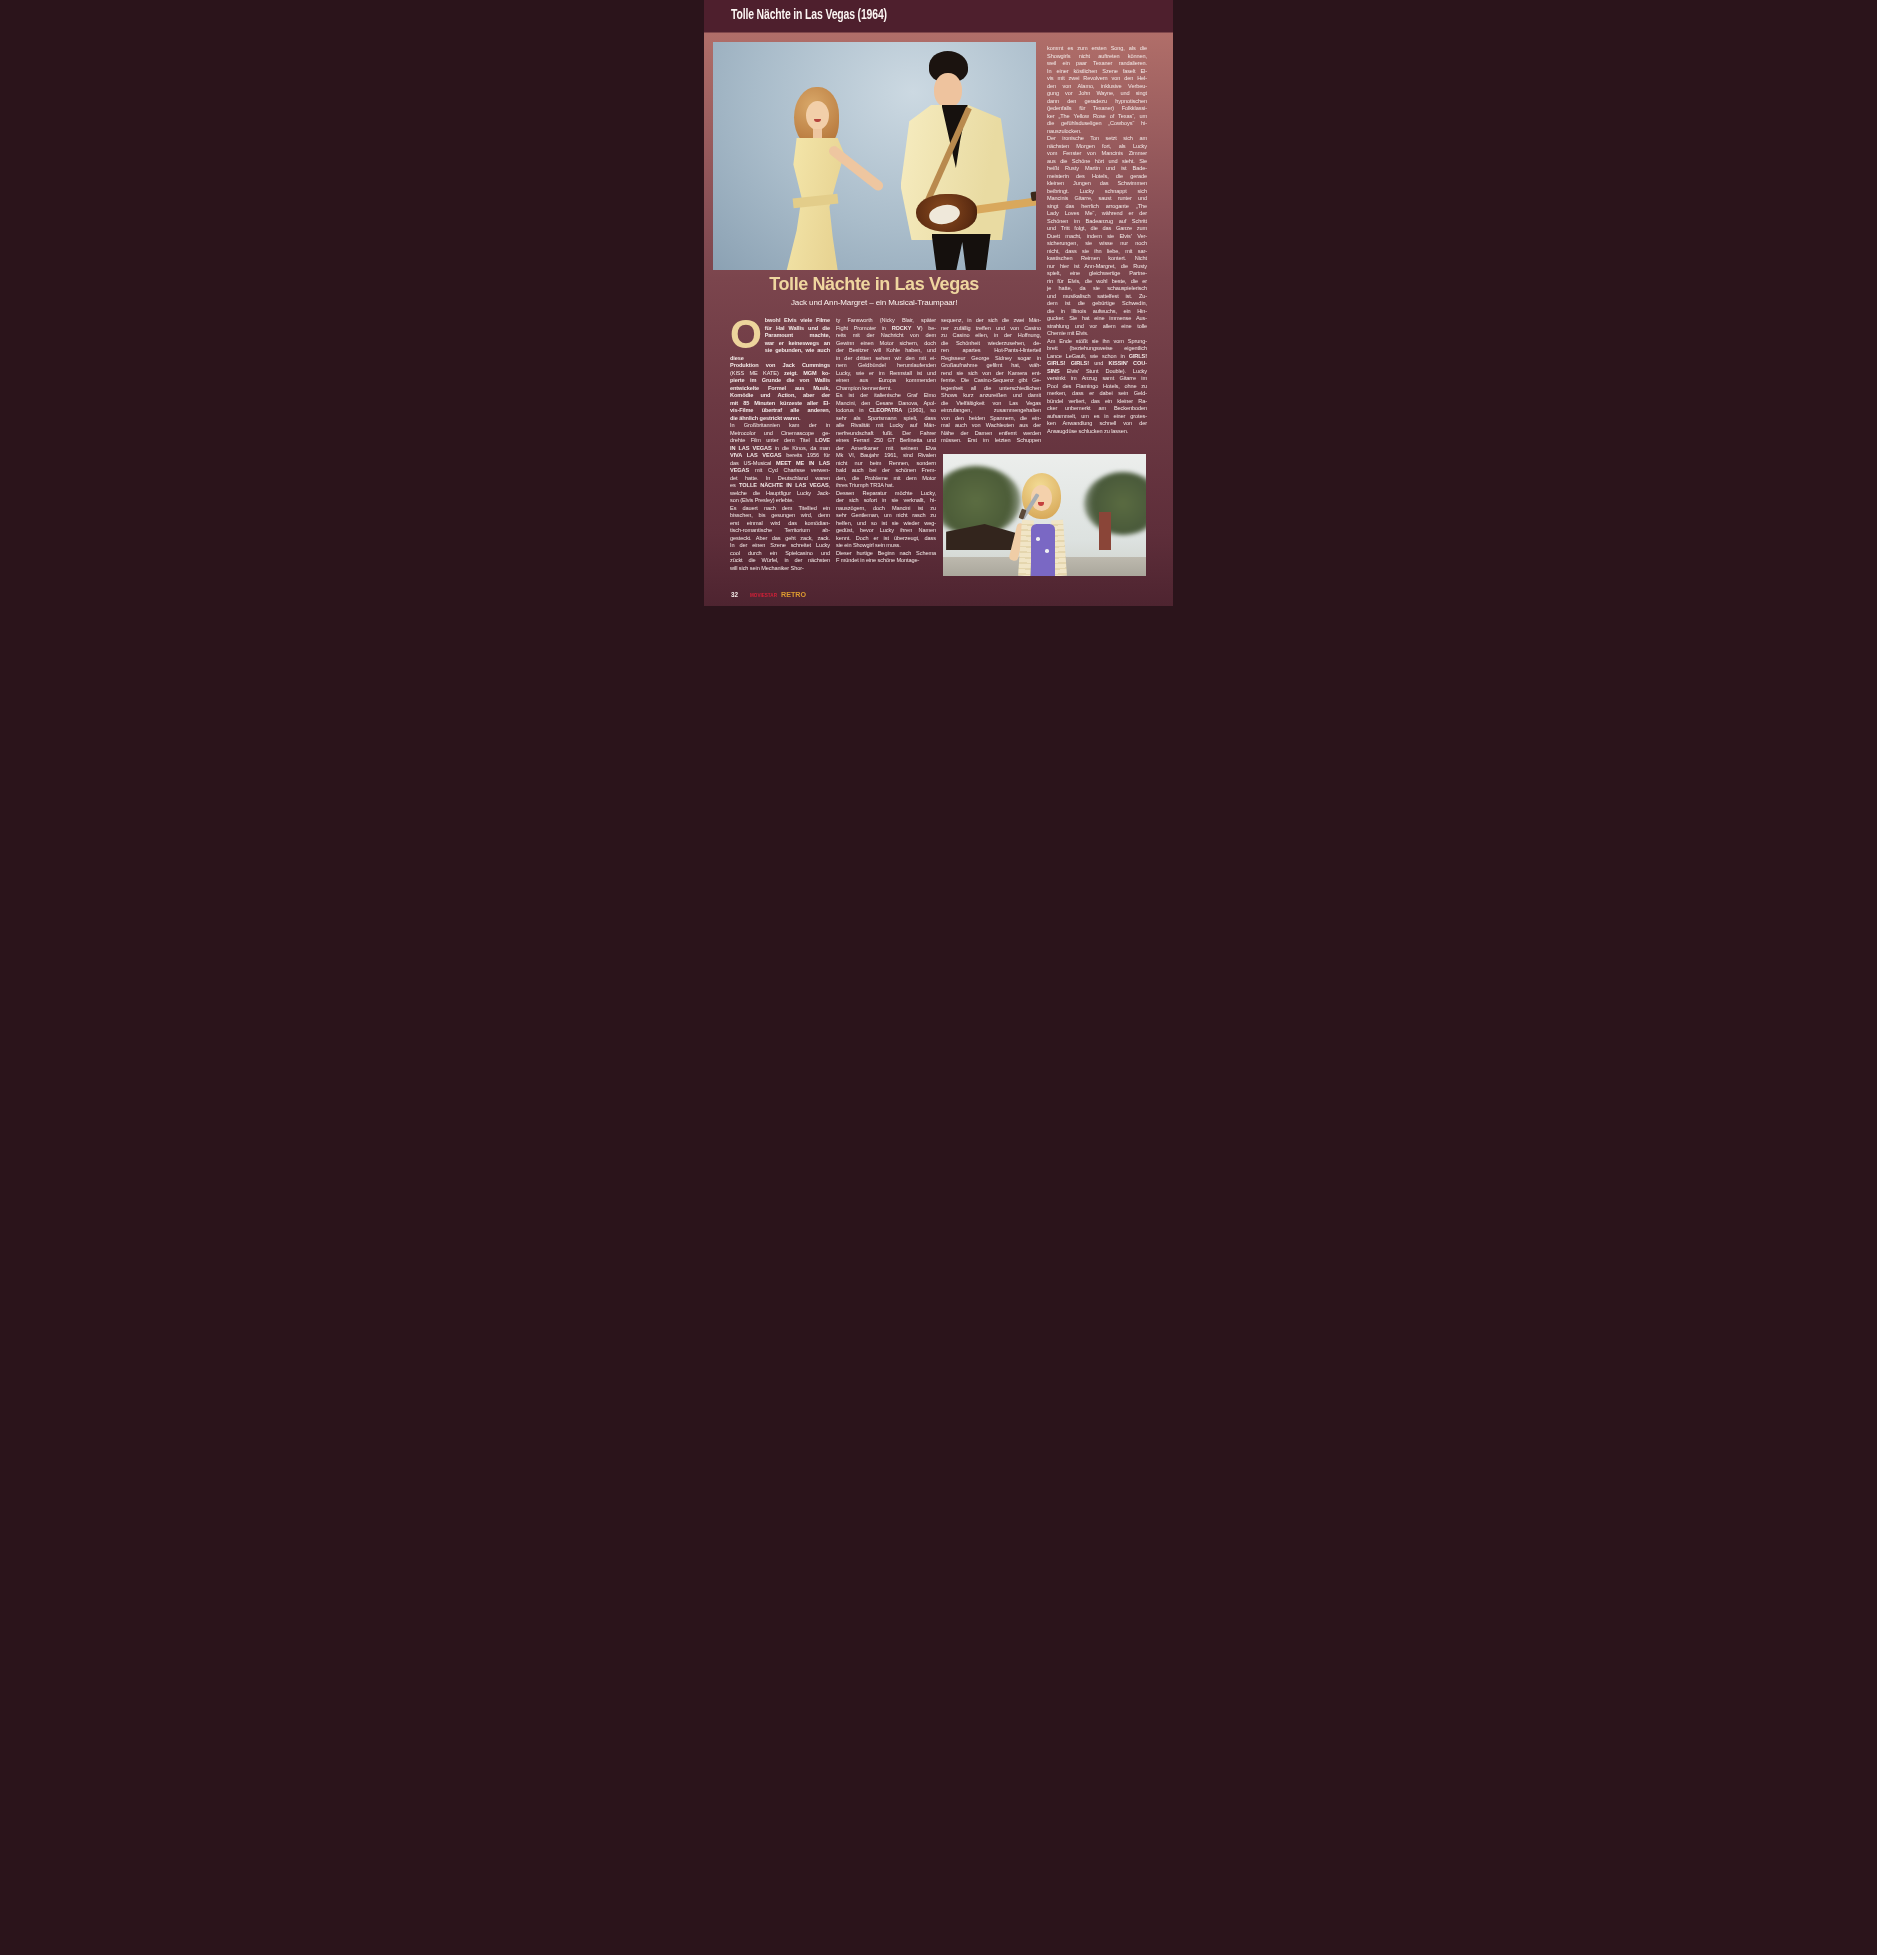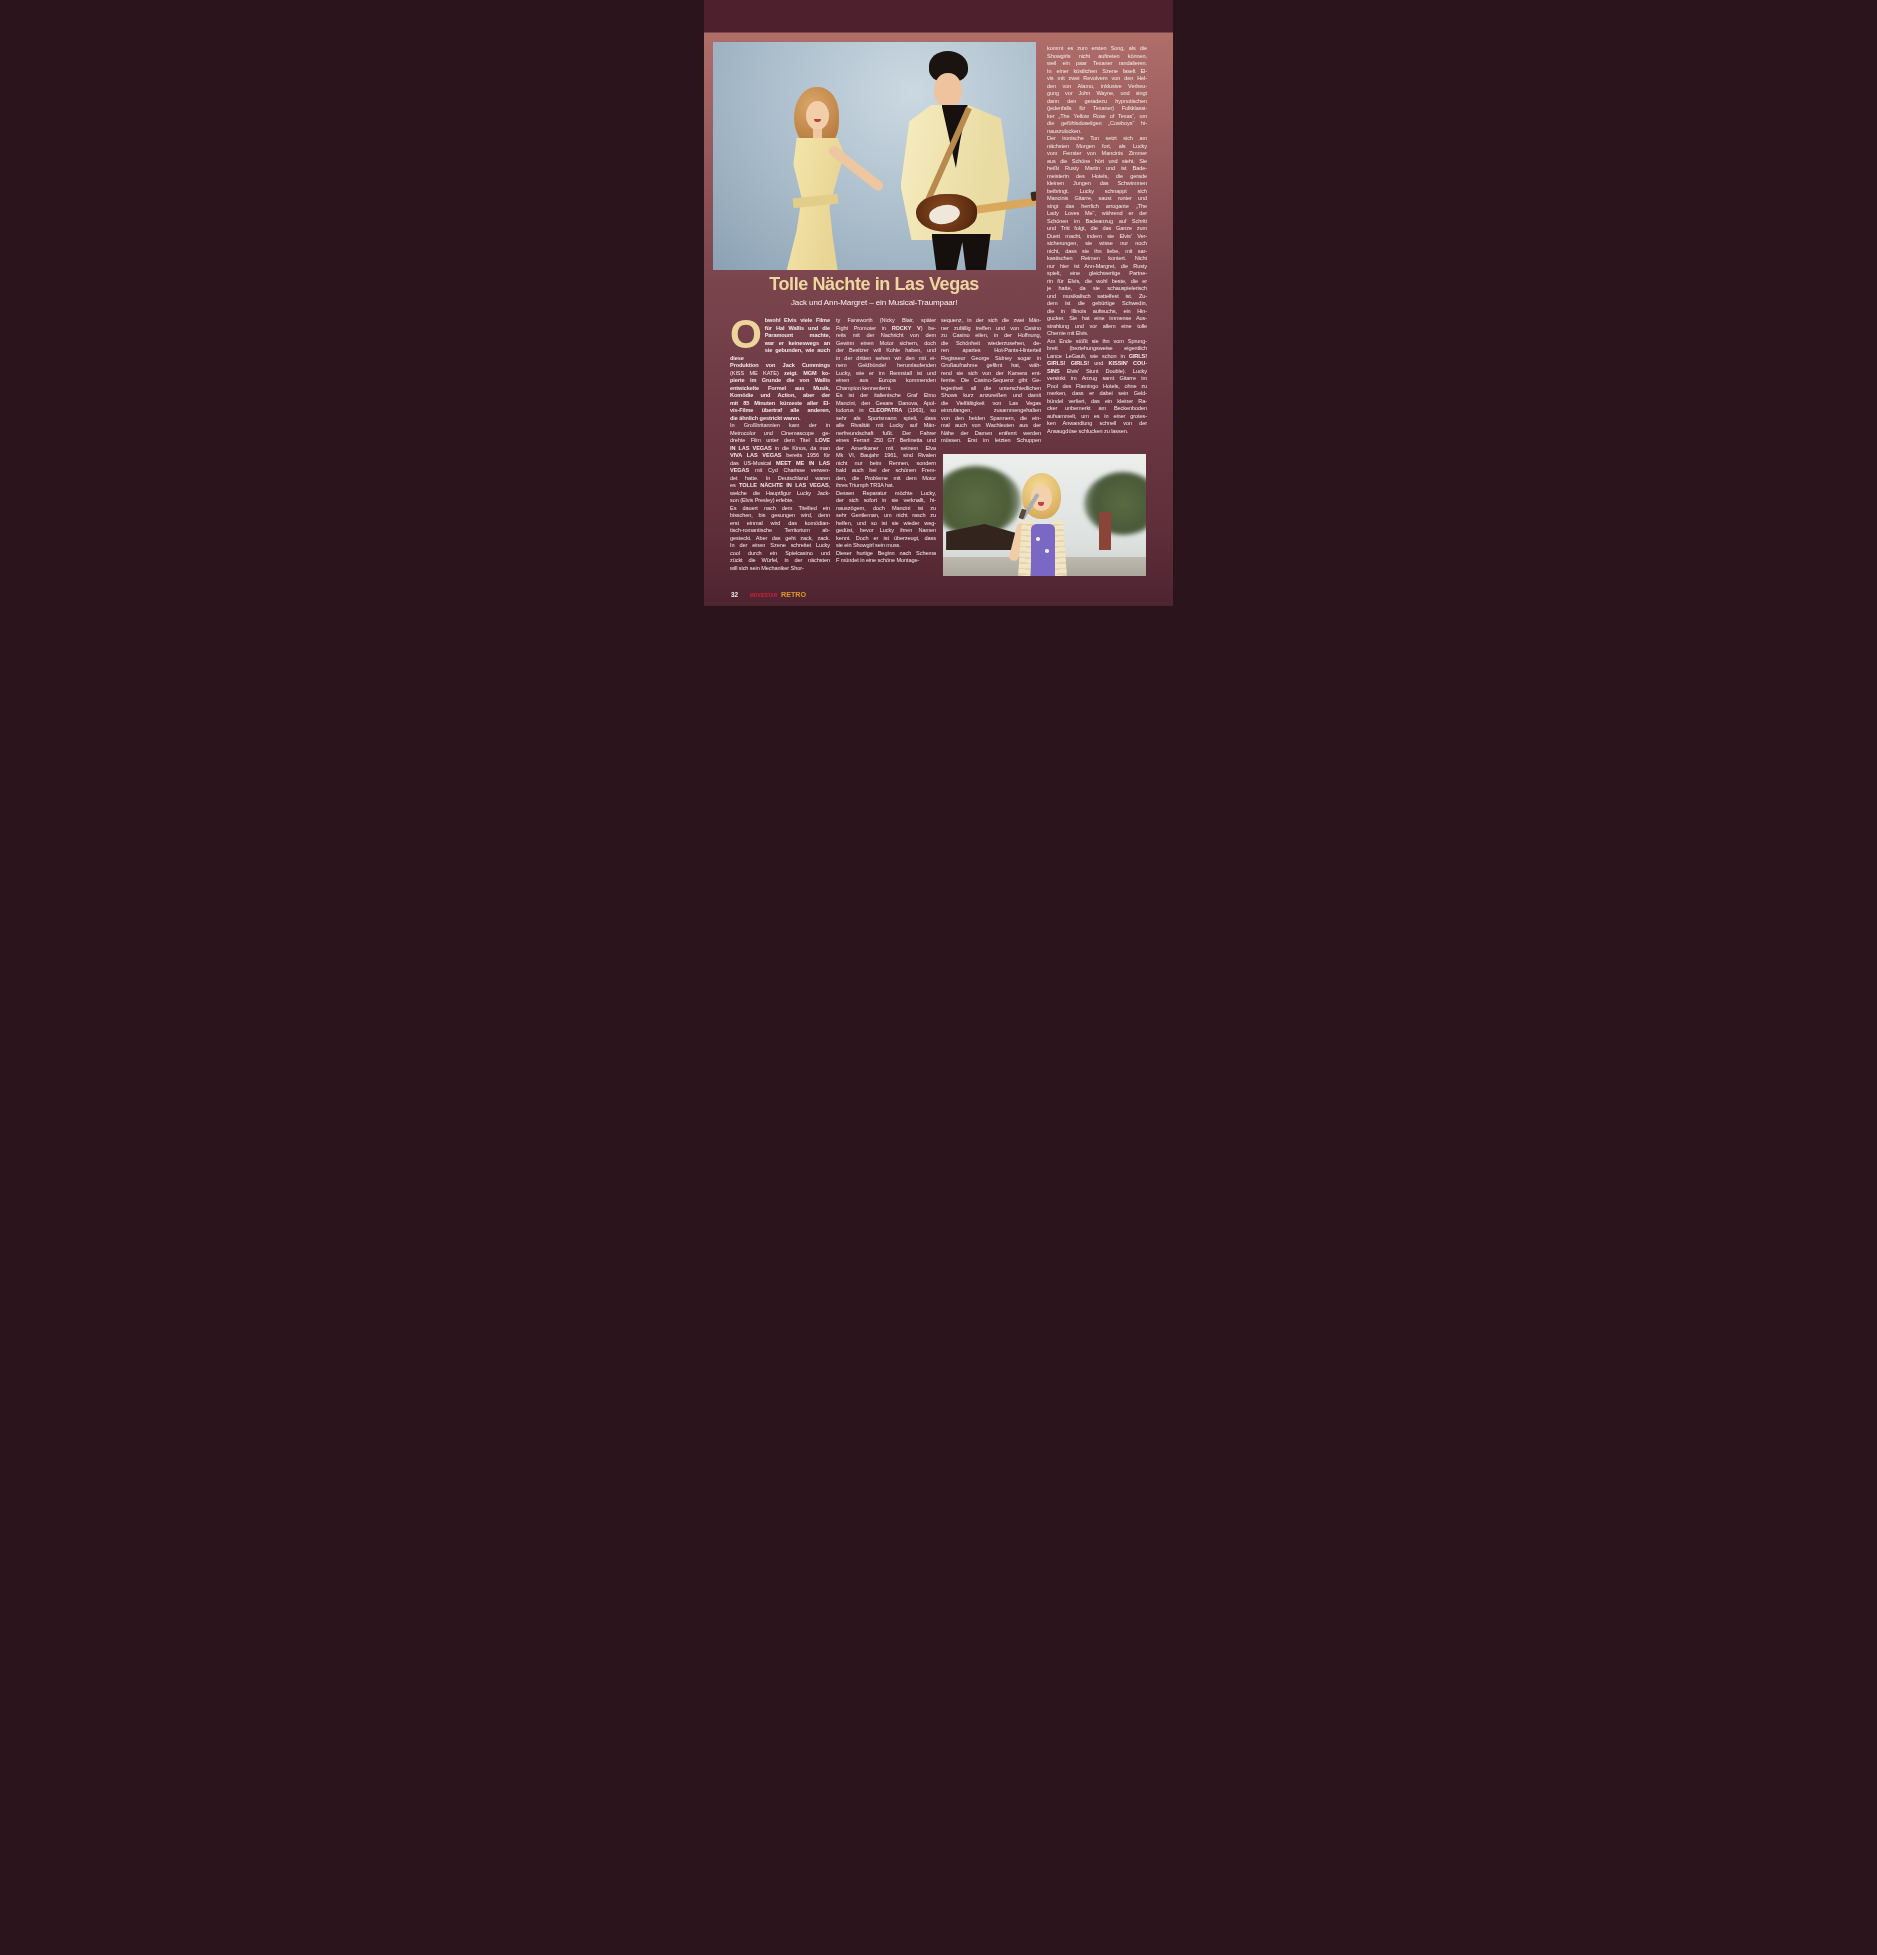--- a/index.html
+++ b/index.html
@@ -90,20 +90,23 @@
   #footer{position:absolute;left:0;top:590px;width:100%;height:11.7px;}
   #page-number{position:absolute;left:27px;top:0.8px;font-size:6.3px;font-weight:bold;color:#f5eeea;}
   #brand-moviestar{position:absolute;left:46px;top:2px;font-size:5.9px;font-weight:bold;color:#d42038;letter-spacing:0;transform:scaleX(.78);transform-origin:left center;white-space:nowrap;}
   #brand-retro{position:absolute;left:77px;top:0px;font-size:7.8px;font-weight:bold;color:#dd9b30;transform:scaleX(.92);transform-origin:left center;white-space:nowrap;}
 </style>
 </head>
 <body>
 
 <div id="page">
 
+  <div id="header-band">
+    <div id="header-title">Tolle Nächte in Las Vegas (1964)</div>
+  </div>
 
   <div id="photo1" class="ph">
     <div class="shape" id="am-hair"></div>
     <div class="shape" id="am-face"></div>
     <div class="shape" id="am-smile"></div>
     <div class="shape" id="am-neck"></div>
     <div class="shape" id="am-dress"></div>
     <div class="shape" id="am-waist"></div>
     <div class="shape" id="am-arm"></div>
     <div class="shape" id="el-pomp"></div>

